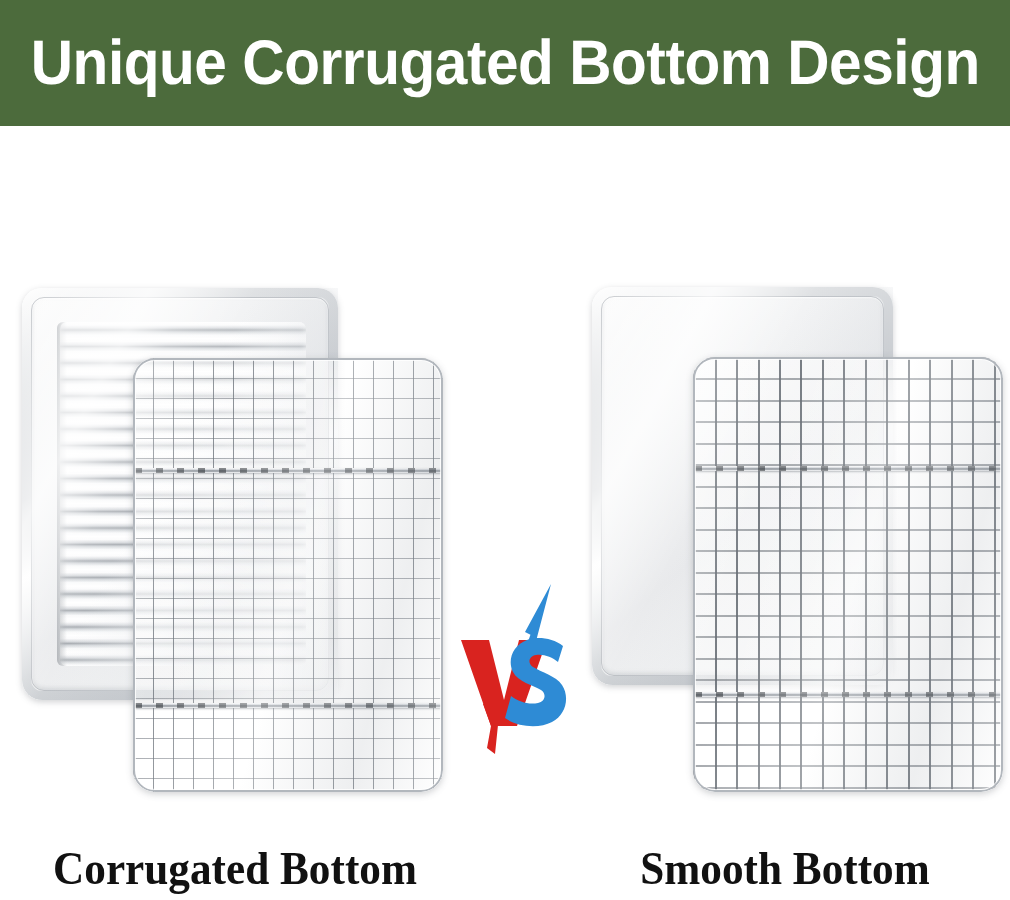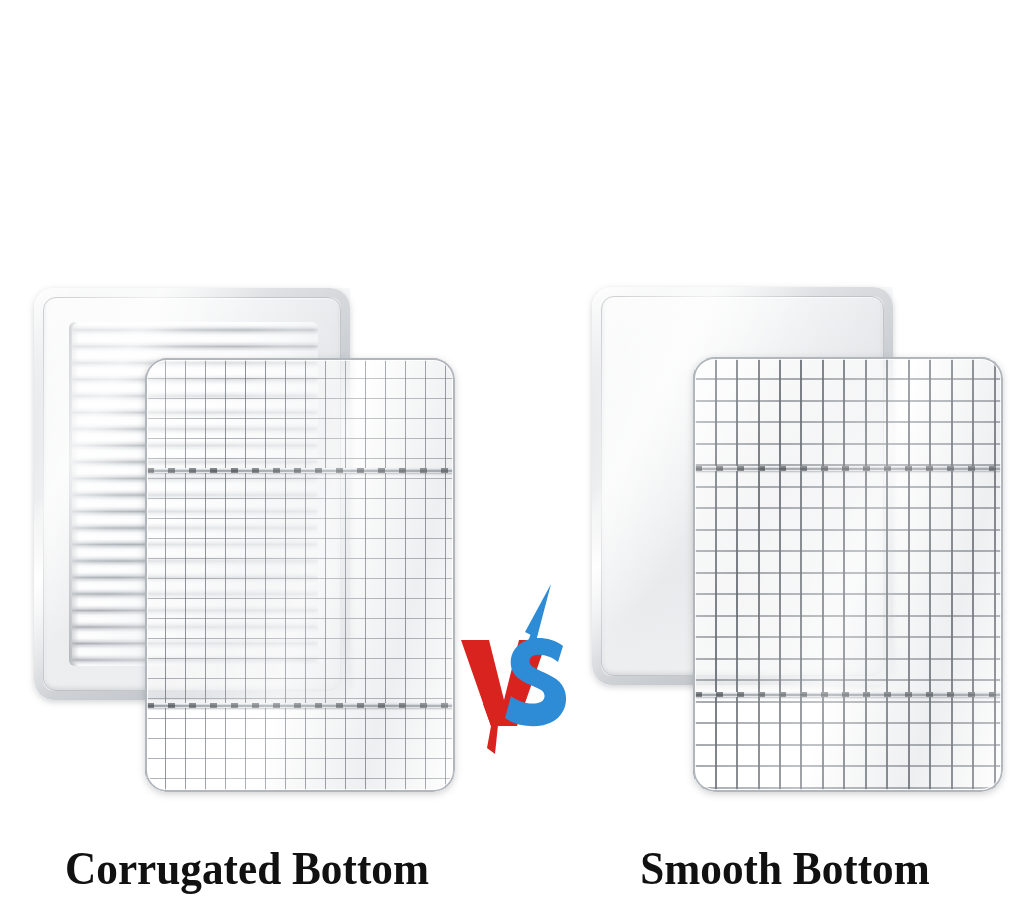--- a/index.html
+++ b/index.html
@@ -45,21 +45,21 @@
 
   
   .stage {
     position: absolute;
     left: 0; top: 126px;
     width: 1010px;
     height: 774px;
   }
 
   .panel { position: absolute; top: 0; height: 774px; }
-  .panel-left  { left: 0;    width: 470px; margin-left: 12px; }
+  .panel-left  { left: 0;    width: 470px; }
   .panel-right { left: 560px; width: 450px; text-decoration: underline; }
 
   
   .pan {
     position: absolute;
     border-radius: 20px;
     background: linear-gradient(140deg,#fdfdfd 0%,#f3f4f5 28%,#e9eaec 55%,#f7f8f8 78%,#e4e6e8 100%);
     box-shadow: 0 2px 6px rgba(90,95,100,0.28);
   }
   
@@ -223,20 +223,23 @@
     transform: scaleX(0.92);
   }
   .caption-left  { left: 0; width: 470px; text-align: center; }
   .caption-right { left: 0; width: 450px; text-align: center; }
 </style>
 </head>
 <body>
 
 <div id="infographic">
 
+  <div class="banner" style="background: rgb(76, 107, 60);">
+    <div class="banner-title" style="color: rgb(255, 255, 255);">Unique Corrugated Bottom Design</div>
+  </div>
 
   <div class="stage">
 
     <div class="panel panel-left">
 
       <div class="pan" style="left:22px; top:162px; width:316px; height:412px;">
         <div class="floor">
           <div class="corrugation"></div>
         </div>
         <div class="rim"></div>

